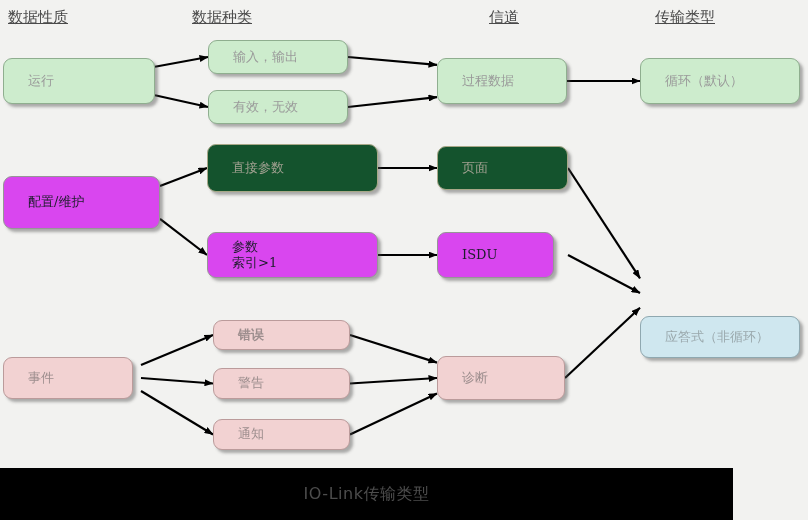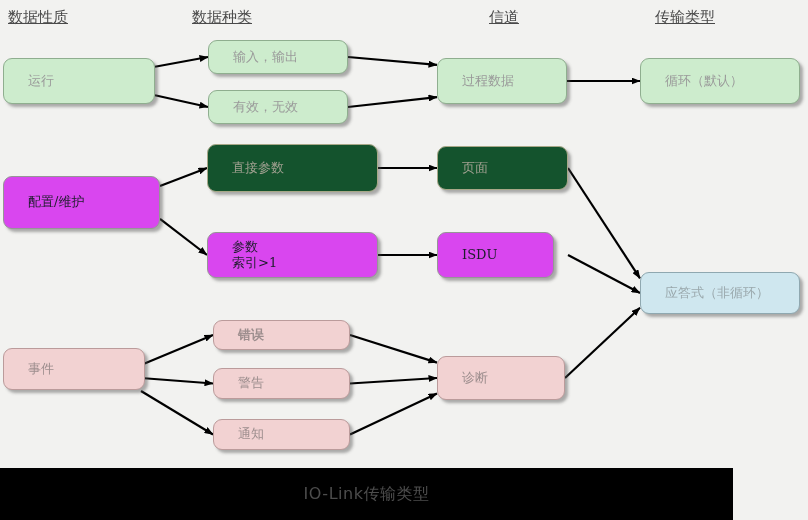--- a/index.html
+++ b/index.html
@@ -54,21 +54,21 @@
     font-family: "DejaVu Serif", "Liberation Serif", serif;
     padding-left: 24px;
     box-shadow: 3px 3px 3px rgba(80,80,80,0.45);
     line-height: 1.25;
     white-space: pre-line;
   }
   .n-green { background: #cdeccd; border-color: #8fae8f; color: #9a9a9a; }
   .n-gray  { background: #d946ef; border-color: #969696; color: #2a2a2a; }
   .n-yellow{ background: #14532d; border-color: #a8a888; color: #a0a090; }
   .n-pink  { background: #f2d2d2; border-color: #bb9b9b; color: #9d8e8e; }
-  .n-blue  { background: #cfe7ef; border-color: #8fa8b0; color: #9aa8ac; }
+  .n-blue  { background: #cfe7ef; border-color: #8fa8b0; color: #9aa8ac; margin-top: 44px; }
   .n-dark-text { color: #1d1d2b; }
   .n-multiline { white-space: pre-line; align-items: center; }
   #caption-bar {
     position: absolute;
     left: 0;
     top: 468px;
     width: 733px;
     height: 52px;
     background: #000000;
     display: flex;
@@ -129,21 +129,21 @@
         <div class="node n-green" style="left: 208px; top: 90px; width: 140px; height: 34px;">有效，无效</div>
         <div class="node n-green" style="left: 437px; top: 58px; width: 130px; height: 46px;">过程数据</div>
         <div class="node n-green" style="left: 640px; top: 58px; width: 160px; height: 46px;">循环（默认）</div>
         <div class="node n-gray n-dark-text" style="left: 3px; top: 176px; width: 157px; height: 53px;">配置/维护</div>
         <div class="node n-yellow" style="left: 207px; top: 144px; width: 171px; height: 48px;">直接参数</div>
         <div class="node n-gray n-dark-text n-multiline" style="left: 207px; top: 232px; width: 171px; height: 46px;">参数
 索引&gt;1</div>
         <div class="node n-yellow" style="left: 437px; top: 146px; width: 131px; height: 44px;">页面</div>
         <div class="node n-gray n-dark-text" style="left: 437px; top: 232px; width: 117px; height: 46px;">ISDU</div>
         <div class="node n-blue" style="left: 640px; top: 272px; width: 160px; height: 42px;">应答式（非循环）</div>
-        <div class="node n-pink" style="left: 3px; top: 348px; width: 142px; height: 42px;">事件</div>
+        <div class="node n-pink" style="left: 3px; top: 357px; width: 130px; height: 42px;">事件</div>
         <div class="node n-pink" style="left: 213px; top: 320px; width: 137px; height: 30px; font-weight: bold;">错误</div>
         <div class="node n-pink" style="left: 213px; top: 368px; width: 137px; height: 31px;">警告</div>
         <div class="node n-pink" style="left: 213px; top: 419px; width: 137px; height: 31px;">通知</div>
         <div class="node n-pink" style="left: 437px; top: 356px; width: 128px; height: 44px;">诊断</div>
       </div>
 
   </div>
 
   <div id="caption-bar">
     <span id="caption-text">IO-Link传输类型</span>

